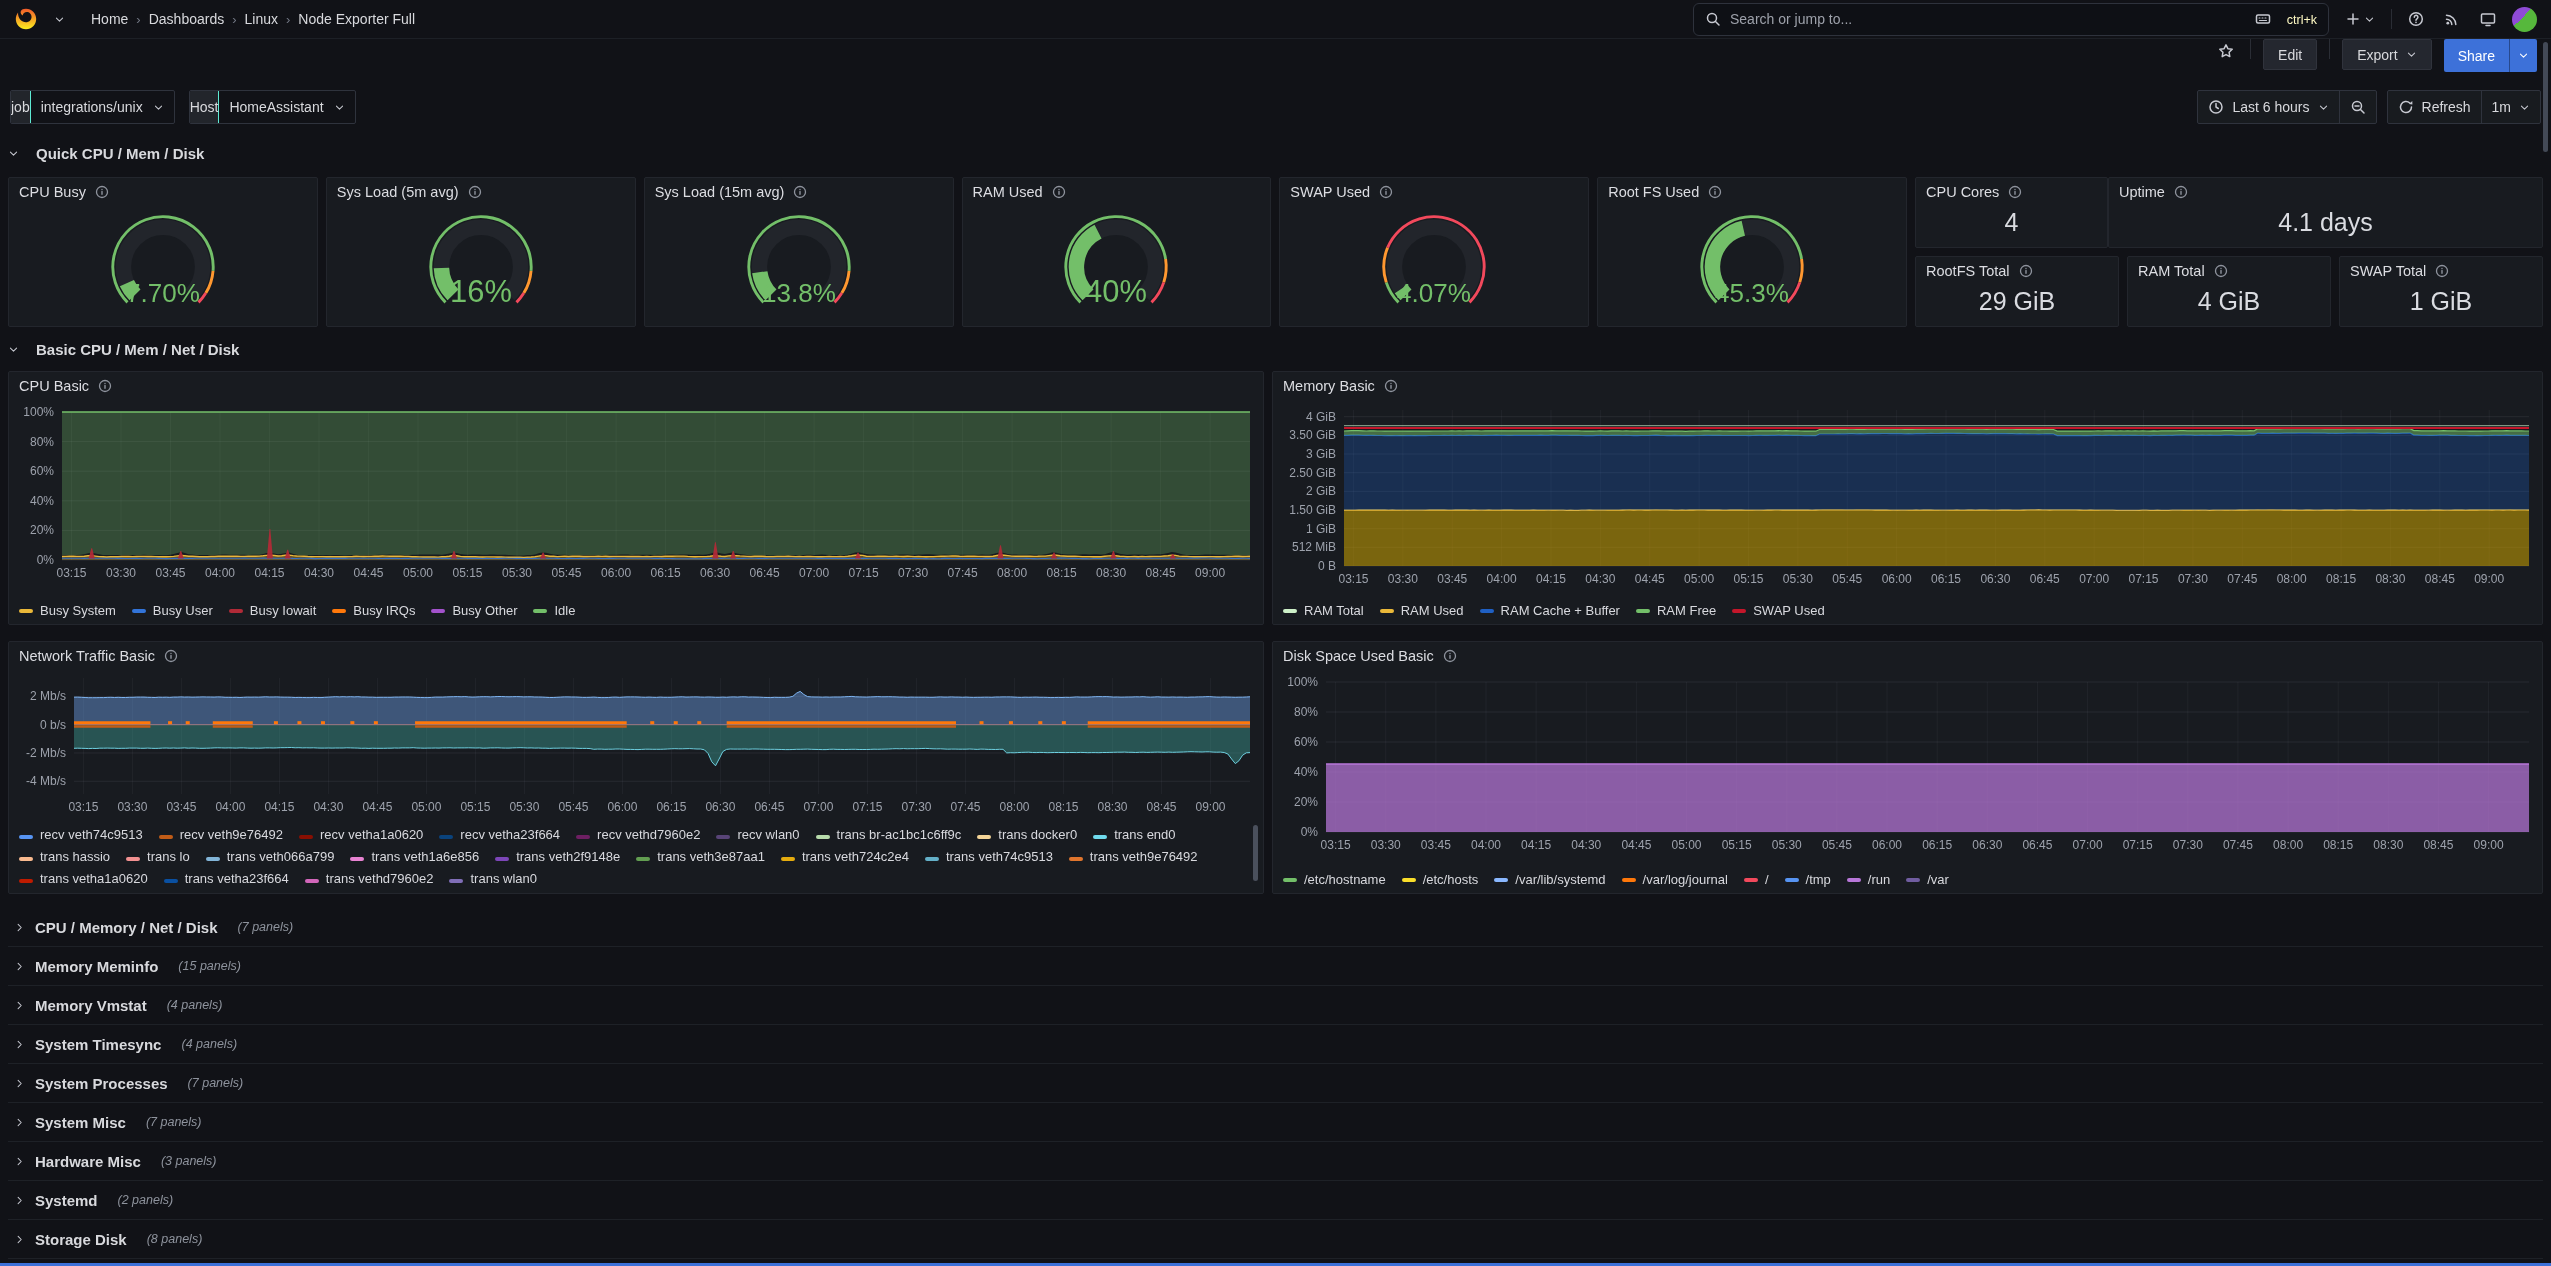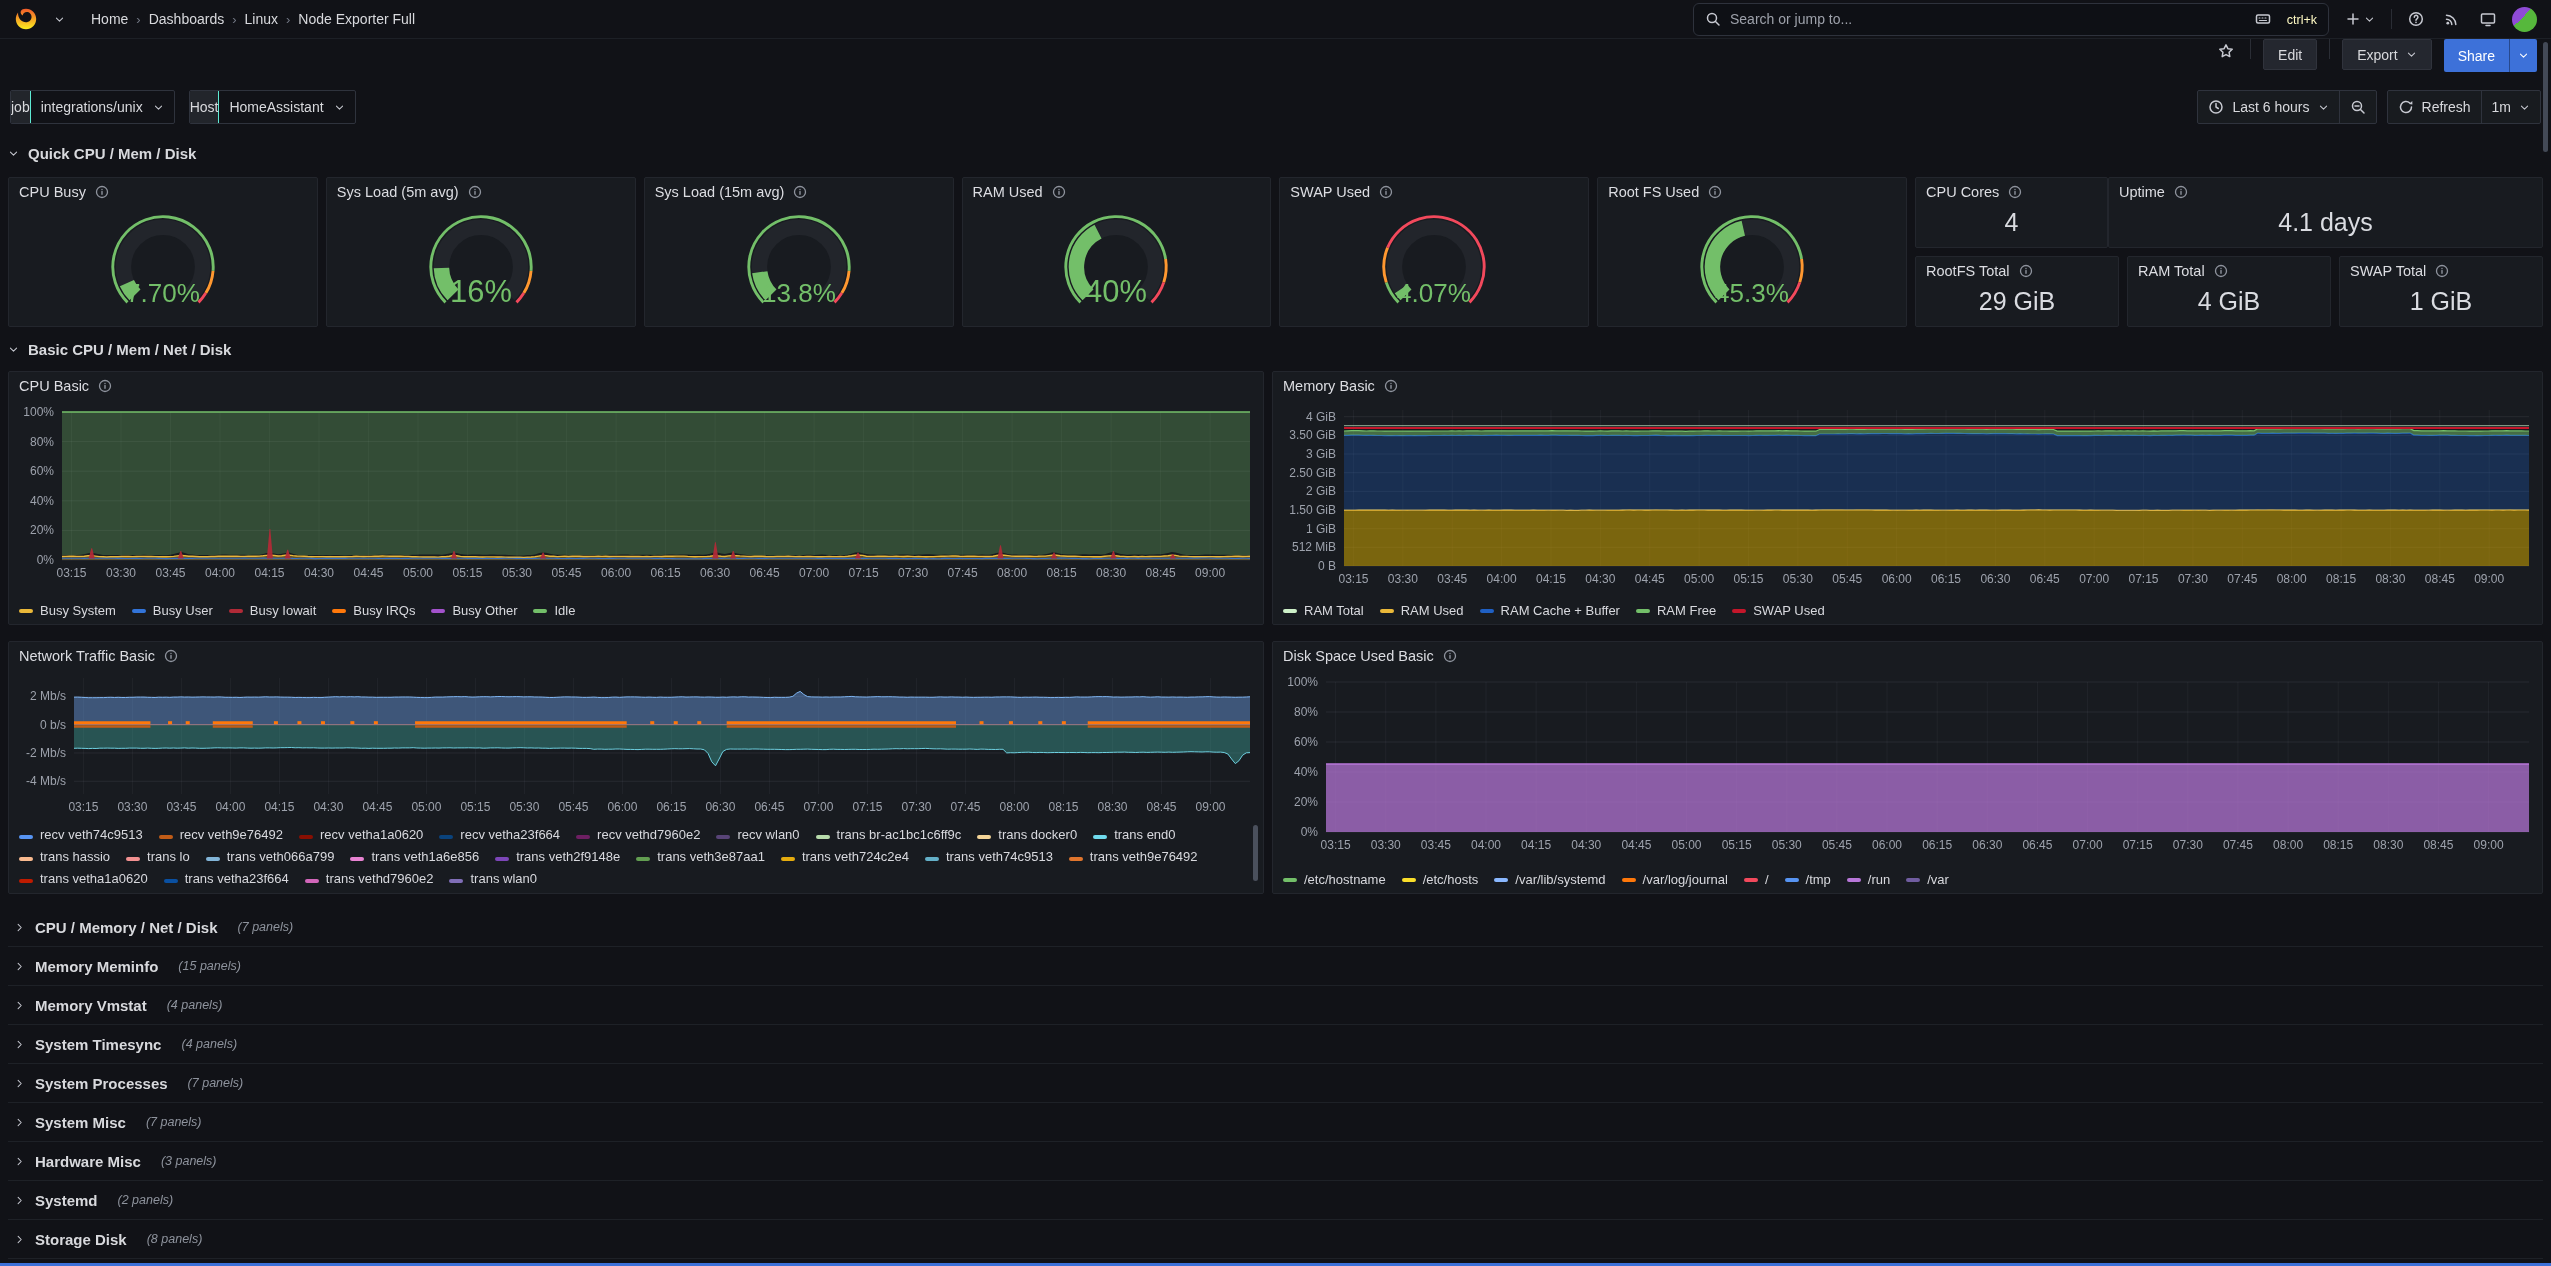--- a/index.html
+++ b/index.html
@@ -42,21 +42,21 @@
   .vlabel{background:#22252B;padding:0 0;display:flex;align-items:center;font-size:14px;
           border-right:1px solid #5eead4}
   .vvalue{padding:0 10px;display:flex;align-items:center;gap:10px;font-size:14px;cursor:pointer}
   .times{display:flex;align-items:center;gap:10px}
   .pill{display:flex;align-items:center;height:32px;border:1px solid #2F333D;border-radius:2px;
         background:#181B1F;font-weight:500}
   .pill>*{display:flex;align-items:center}
   .pill .pseg{padding:0 10px;gap:8px;cursor:pointer;height:100%}
   .pill .pdiv{width:1px;height:100%;background:#2F333D}
   
-  .section-h{display:flex;align-items:center;gap:9px;height:28px;margin:8px 8px 0;font-size:15px;
+  .section-h{display:flex;align-items:center;gap:17px;height:28px;margin:8px 8px 0;font-size:15px;
              font-weight:600;color:#D8D9DD;cursor:pointer}
   .panel{background:#181B20;border:1px solid #23262D;border-radius:2px;display:flex;
          flex-direction:column;box-sizing:border-box}
   .ptitle{display:flex;align-items:center;gap:9px;padding:6px 10px 2px;font-size:14.5px;
           font-weight:500;color:#DCDDE2;flex:0 0 auto}
   .gauges{display:grid;grid-template-columns:repeat(6,1fr) 628px;gap:8px;margin:10px 8px 0;height:150px}
   .gpanel .gwrap{flex:1;display:flex;align-items:center;justify-content:center;padding-bottom:2px}
   .stats-block{display:grid;grid-template-rows:1fr 1fr;gap:8px}
   .stats-top{display:grid;grid-template-columns:193px 1fr;gap:0}
   .stats-bottom{display:grid;grid-template-columns:1fr 1fr 1fr;gap:8px}

